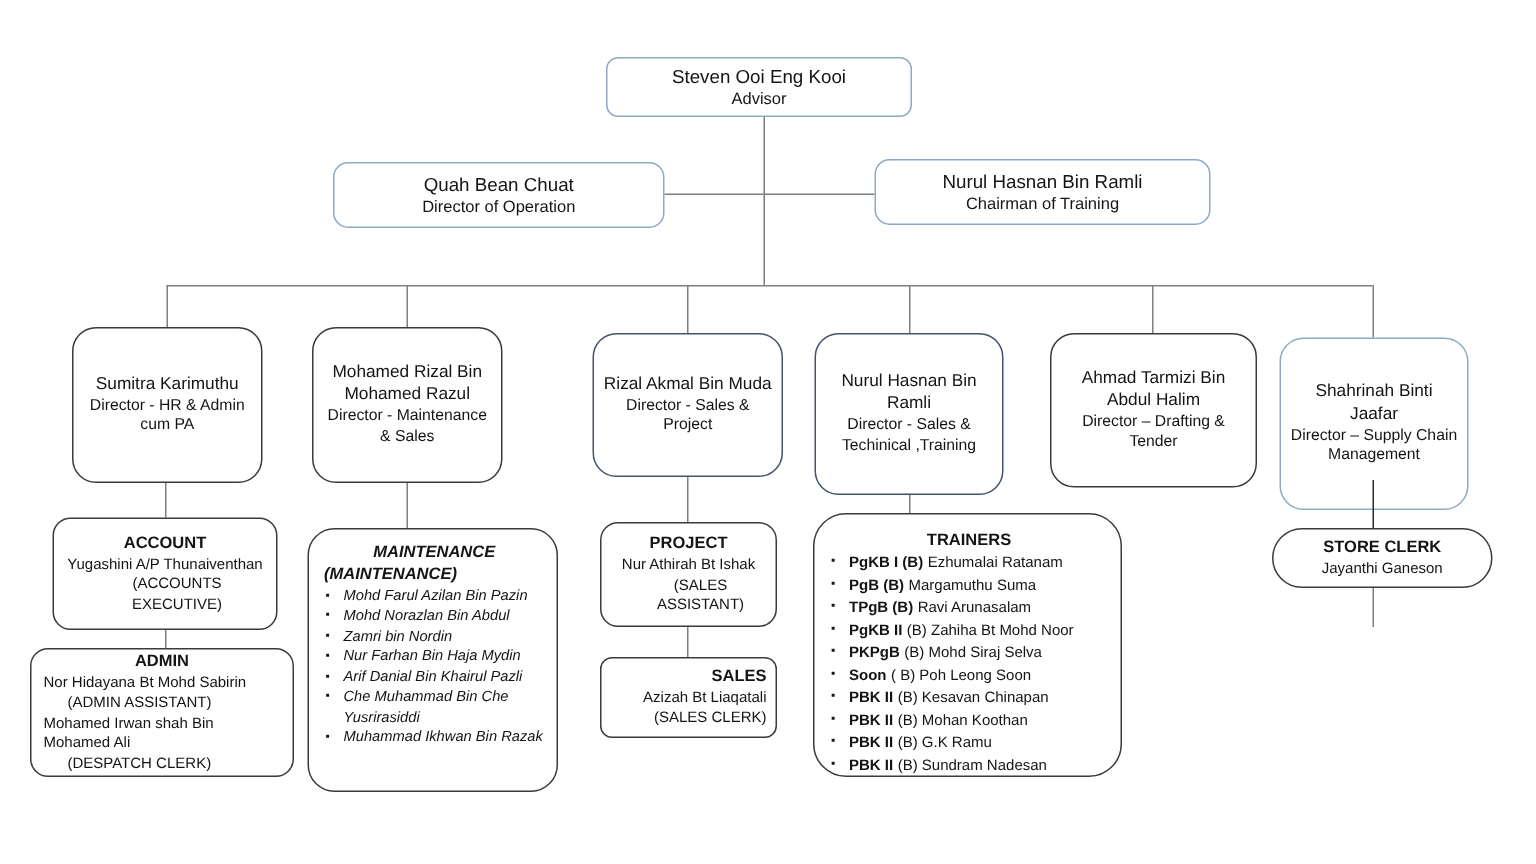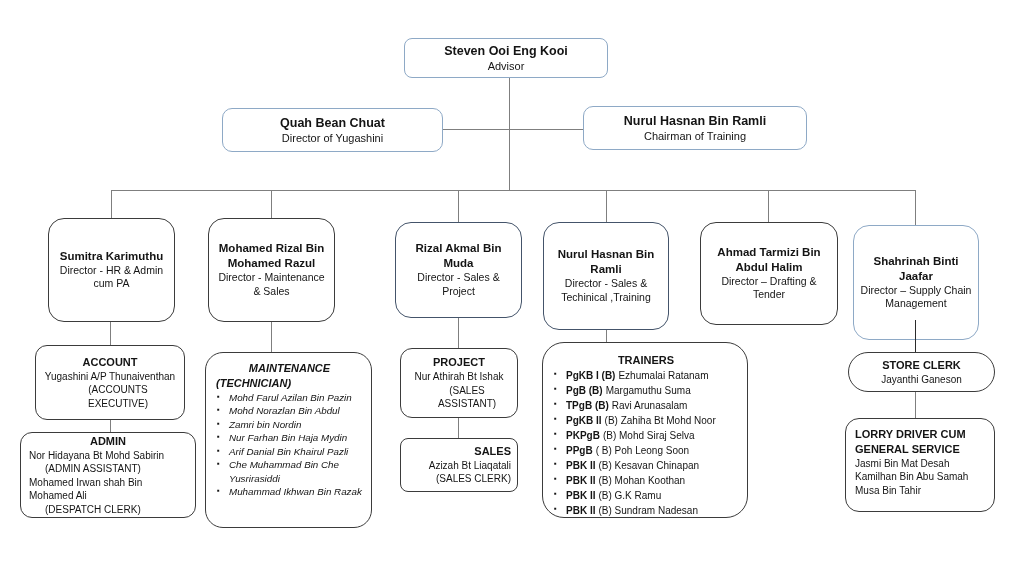--- a/index.html
+++ b/index.html
@@ -8,21 +8,21 @@
 
   .ln { position:absolute; background:#7f7f7f; z-index:1; }
   .ln.over { z-index:3; background:#2b2b2b; }
 
   .box { position:absolute; background:#fff; border:1.5px solid #3b3b3b; z-index:2;
          display:flex; flex-direction:column; justify-content:center; align-items:center;
          text-align:center; color:#141414; padding:4px 6px; }
   .box.blue  { border-color:#8ea9c6; }
   .box.slate { border-color:#44546a; }
 
-  .nm  { font-weight:bold; font-size:11.5px; line-height:1.3; }
+  .nm  { font-weight:normal; font-size:11.5px; line-height:1.3; }
   .rl  { font-size:10.5px; line-height:1.3; }
   .lg .nm { font-size:12.5px; }
   .lg .rl { font-size:11px; }
 
   .ttl { font-weight:bold; font-size:11px; line-height:1.35; }
   .sub { font-size:10px; line-height:1.35; }
   .sub.b { font-weight:normal;margin-left:16px; }
 
   .listbox { justify-content:flex-start; align-items:stretch; text-align:left; padding:8px 8px 6px 10px; }
   .listbox .ttl { text-align:center; }
@@ -56,21 +56,21 @@
   <div class="ln over" style="left:915px; top:320px; width:1px; height:32px;"></div>
   <div class="ln" style="left:915px; top:392px; width:1px; height:26px;"></div>
 
   <div class="box blue lg" style="left:404px; top:38px; width:204px; height:40px; border-radius:8px;">
     <div class="nm">Steven Ooi Eng Kooi</div>
     <div class="rl">Advisor</div>
   </div>
 
   <div class="box blue lg" style="left:222px; top:108px; width:221px; height:44px; border-radius:10px;">
     <div class="nm">Quah Bean Chuat</div>
-    <div class="rl">Director of Yugashini</div>
+    <div class="rl">Director of Operation</div>
   </div>
   <div class="box blue lg" style="left:583px; top:106px; width:224px; height:44px; border-radius:10px;">
     <div class="nm">Nurul Hasnan Bin Ramli</div>
     <div class="rl">Chairman of Training</div>
   </div>
 
   <div class="box" style="left:48px; top:218px; width:127px; height:104px; border-radius:16px;">
     <div class="nm">Sumitra Karimuthu</div>
     <div class="rl">Director - HR &amp; Admin cum PA</div>
   </div>
@@ -104,21 +104,21 @@
   <div class="box leftbox" style="left:20px; top:432px; width:176px; height:86px; border-radius:12px; padding:6px 8px;">
     <div class="ttl" style="align-self:center;">ADMIN</div>
     <div class="sub">Nor Hidayana Bt Mohd Sabirin</div>
     <div class="sub b">(ADMIN ASSISTANT)</div>
     <div class="sub">Mohamed Irwan shah Bin Mohamed Ali</div>
     <div class="sub b">(DESPATCH CLERK)</div>
   </div>
 
   <div class="box listbox" style="left:205px; top:352px; width:167px; height:176px; border-radius:18px;font-style:italic;">
     <div class="ttl">MAINTENANCE</div>
-    <div class="ttl" style="text-align:left;">(TECHNICIAN)</div>
+    <div class="ttl" style="text-align:left;">(MAINTENANCE)</div>
     <div class="bul">Mohd Farul Azilan Bin Pazin</div>
     <div class="bul">Mohd Norazlan Bin Abdul</div>
     <div class="bul">Zamri bin Nordin</div>
     <div class="bul">Nur Farhan Bin Haja Mydin</div>
     <div class="bul">Arif Danial Bin Khairul Pazli</div>
     <div class="bul">Che Muhammad Bin Che Yusrirasiddi</div>
     <div class="bul">Muhammad Ikhwan Bin Razak</div>
   </div>
 
   <div class="box" style="left:400px; top:348px; width:118px; height:70px; border-radius:12px;">
@@ -132,32 +132,26 @@
     <div class="sub b">(SALES CLERK)</div>
   </div>
 
   <div class="box listbox trainers" style="left:542px; top:342px; width:206px; height:176px; border-radius:22px; padding-top:10px;">
     <div class="ttl">TRAINERS</div>
     <div class="bul"><span class="code">PgKB I (B)</span><span>Ezhumalai Ratanam</span></div>
     <div class="bul"><span class="code">PgB (B)</span><span>Margamuthu Suma</span></div>
     <div class="bul"><span class="code">TPgB (B)</span><span>Ravi Arunasalam</span></div>
     <div class="bul"><span class="code">PgKB II</span><span>(B) Zahiha Bt Mohd Noor</span></div>
     <div class="bul"><span class="code">PKPgB</span><span>(B) Mohd Siraj Selva</span></div>
-    <div class="bul"><span class="code">PPgB</span><span>( B) Poh Leong Soon</span></div>
+    <div class="bul"><span class="code">Soon</span><span>( B) Poh Leong Soon</span></div>
     <div class="bul"><span class="code">PBK II</span><span>(B) Kesavan Chinapan</span></div>
     <div class="bul"><span class="code">PBK II</span><span>(B) Mohan Koothan</span></div>
     <div class="bul"><span class="code">PBK II</span><span>(B) G.K Ramu</span></div>
     <div class="bul"><span class="code">PBK II</span><span>(B) Sundram Nadesan</span></div>
   </div>
 
   <div class="box" style="left:848px; top:352px; width:147px; height:40px; border-radius:20px;">
     <div class="ttl">STORE CLERK</div>
     <div class="sub">Jayanthi Ganeson</div>
   </div>
 
-  <div class="box leftbox" style="left:845px; top:418px; width:150px; height:94px; border-radius:14px; padding:8px 9px; justify-content:flex-start;">
-    <div class="ttl" style="text-align:left;">LORRY DRIVER CUM GENERAL SERVICE</div>
-    <div class="sub">Jasmi Bin Mat Desah</div>
-    <div class="sub">Kamilhan Bin Abu Samah</div>
-    <div class="sub">Musa Bin Tahir</div>
-  </div>
 
 </div>
 
 </body></html>

